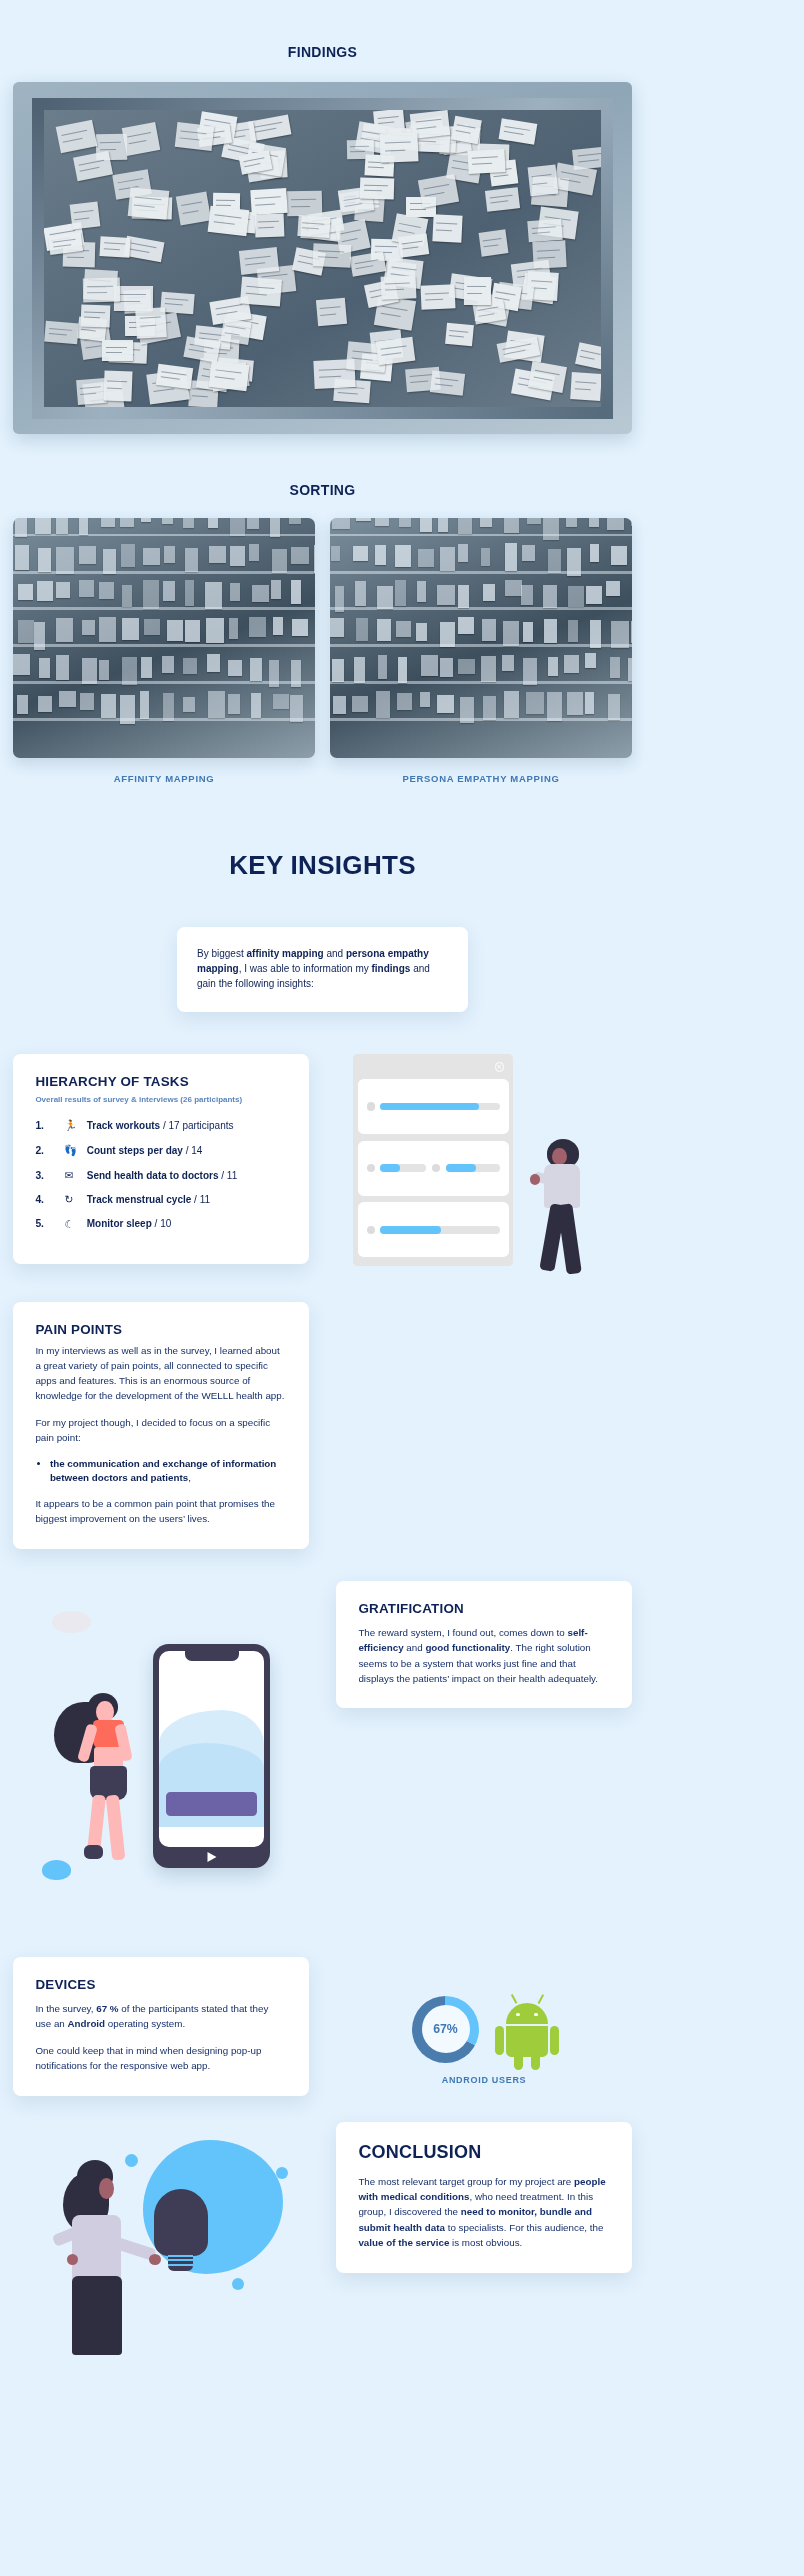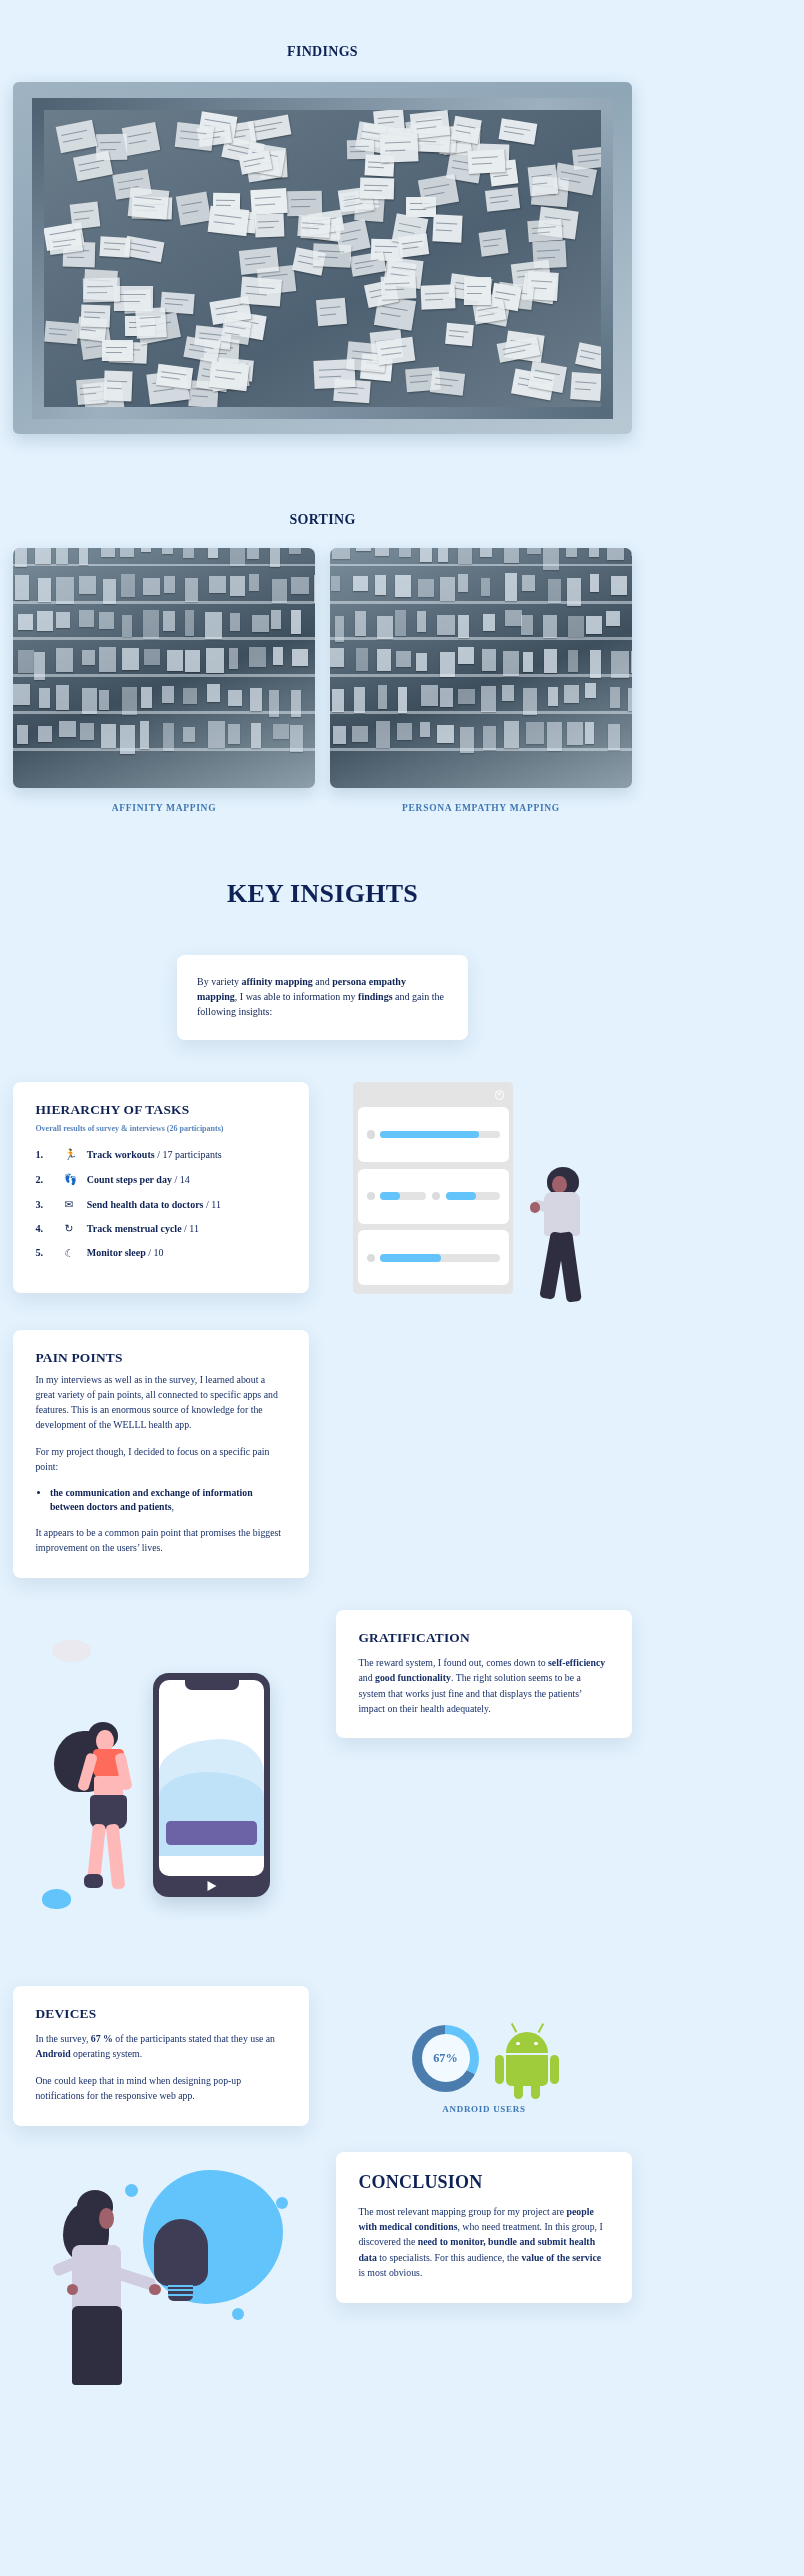--- a/index.html
+++ b/index.html
@@ -10,21 +10,20 @@
     background: #e3f2fd;
     font-family: "Liberation Sans", sans-serif;
     color: #102050;
     position: relative;
     overflow-x: hidden;
   }
 
   .page {
     width: 645px;
     position: relative;
-    font-family: Liberation Serif, serif;
   }
 
   
   .section-title {
     text-align: center;
     font-size: 14px;
     font-weight: bold;
     letter-spacing: 0.3px;
     color: #0e2256;
   }
@@ -67,21 +66,21 @@
     box-shadow: 0.6px 1.1px 1.7px rgba(0,0,0,0.35);
   }
   .note::before, .note::after {
     content:""; position:absolute; left:12%; right:18%;
     height:0.6px; background: rgba(40,60,80,0.45);
   }
   .note::before { top: 32%; }
   .note::after  { top: 58%; right: 34%; }
 
   
-  .sorting-wrap { padding-top: 48px; margin-top: 30px; }
+  .sorting-wrap { padding-top: 48px; }
   .sorting-row {
     margin: 20px auto 0;
     width: 619px;
     display: flex;
     justify-content: space-between;
   }
   .sort-col { width: 302px; }
   .sort-img {
     width: 302px; height: 240px;
     border-radius: 6.7px;
@@ -676,21 +675,21 @@
           </div>
         <div class="sort-caption">PERSONA EMPATHY MAPPING</div>
       </div>
     </div>
   </section>
 
   <section class="keyinsights-wrap">
     <h1 class="big-title">KEY INSIGHTS</h1>
 
     <div class="intro-card">
-      <span>By variety </span><b>affinity mapping</b><span> and </span><b>persona empathy mapping</b><span>, I was able to information my </span><b>findings</b><span> and gain the following insights:</span>
+      <span>By biggest </span><b>affinity mapping</b><span> and </span><b>persona empathy mapping</b><span>, I was able to information my </span><b>findings</b><span> and gain the following insights:</span>
     </div>
   </section>
 
   <div class="row" style="margin-top:42px; display:flex; justify-content:space-between; align-items:flex-start;">
 
     <div class="card col-left">
       <h3>HIERARCHY OF TASKS</h3>
       <div class="sub">Overall results of survey &amp; interviews (26 participants)</div>
       <div class="task-list" id="taskList">
           <div class="task-row">
@@ -878,18 +877,18 @@
         <div class="p-arm" style="left:56px; top:82px; width:48px; height:12.3px; background:#d0cde1; transform:rotate(18deg);"></div>
         <div class="p-hand" style="left:97px; top:94px; width:12.3px; height:11.2px;"></div>
         <div class="p-hand" style="left:14.5px; top:94px; width:11.2px; height:11.2px;"></div>
         <div style="position:absolute; left:20px; top:116px; width:50px; height:79px;
                     background:#2f2e41; border-radius:5.6px 5.6px 3.4px 3.4px;"></div>
       </div>
     </div>
 
     <div class="card col-right conclusion-card">
       <h3>CONCLUSION</h3>
-      <p><span>The most relevant mapping group for my project are </span><b>people with medical conditions</b><span>, who need treatment. In this group, I discovered the </span><b>need to monitor, bundle and submit health data</b><span> to specialists. For this audience, the </span><b>value of the service</b><span> is most obvious.</span></p>
+      <p><span>The most relevant target group for my project are </span><b>people with medical conditions</b><span>, who need treatment. In this group, I discovered the </span><b>need to monitor, bundle and submit health data</b><span> to specialists. For this audience, the </span><b>value of the service</b><span> is most obvious.</span></p>
     </div>
   </div>
 
 </div>
 
 
 </body></html>

